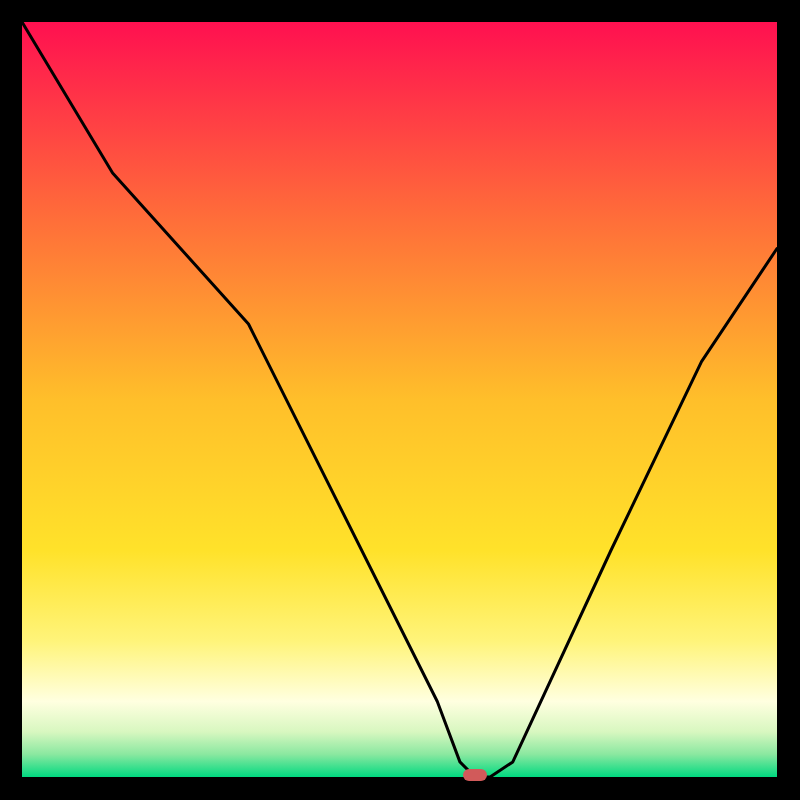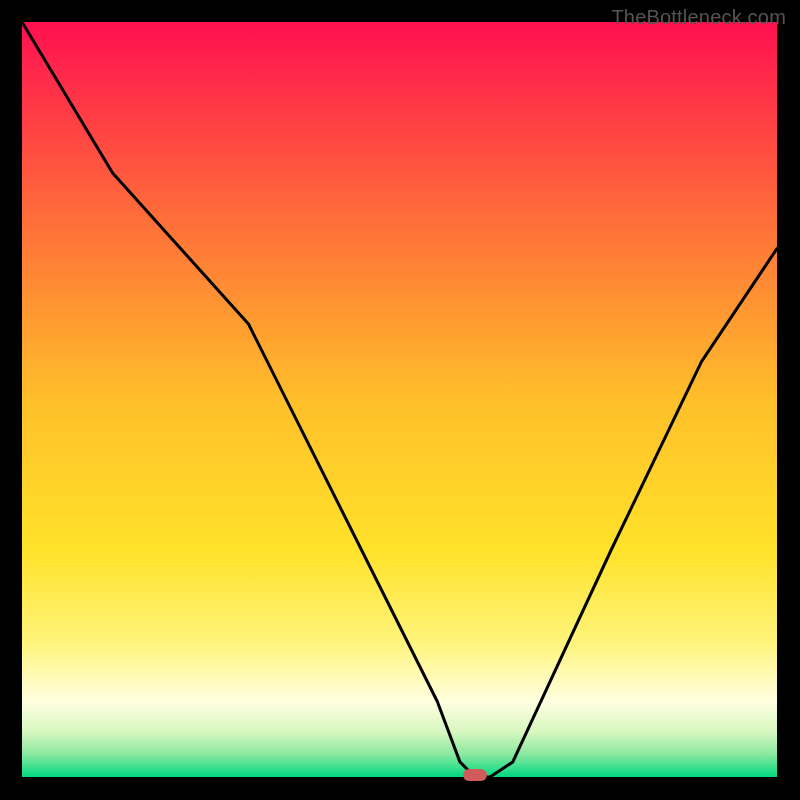--- a/index.html
+++ b/index.html
@@ -24,21 +24,20 @@
     z-index: 10;
   }
   svg {
     display: block;
   }
 </style>
 </head>
 <body>
 
 <div class="container">
-  <div class="watermark">TheBottleneck.com</div>
   <svg id="chart-svg" width="800" height="800">
     <defs>
       <linearGradient id="bg-grad" x1="0" y1="0" x2="0" y2="1">
           <stop offset="0%" stop-color="#ff1050"></stop>
           <stop offset="25%" stop-color="#ff6a3a"></stop>
           <stop offset="50%" stop-color="#ffbf2a"></stop>
           <stop offset="70%" stop-color="#ffe22a"></stop>
           <stop offset="82%" stop-color="#fff47a"></stop>
           <stop offset="90%" stop-color="#ffffe0"></stop>
           <stop offset="94%" stop-color="#d8f7c0"></stop>

